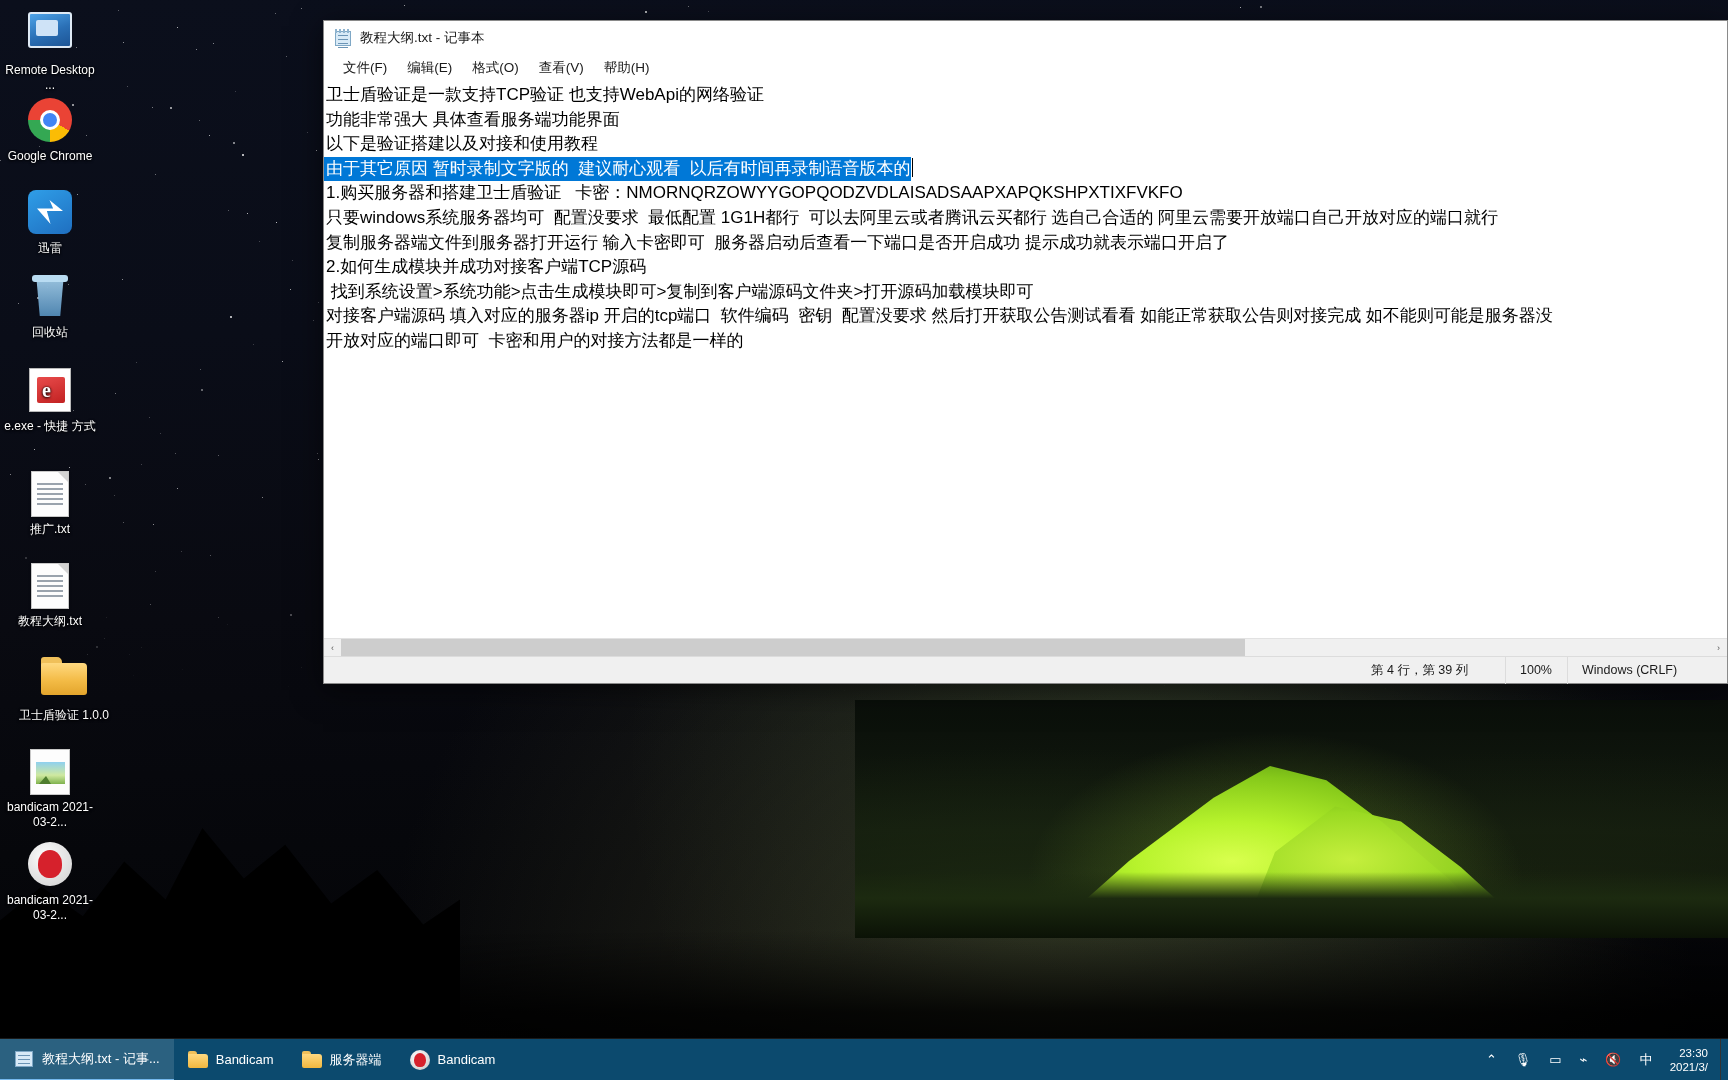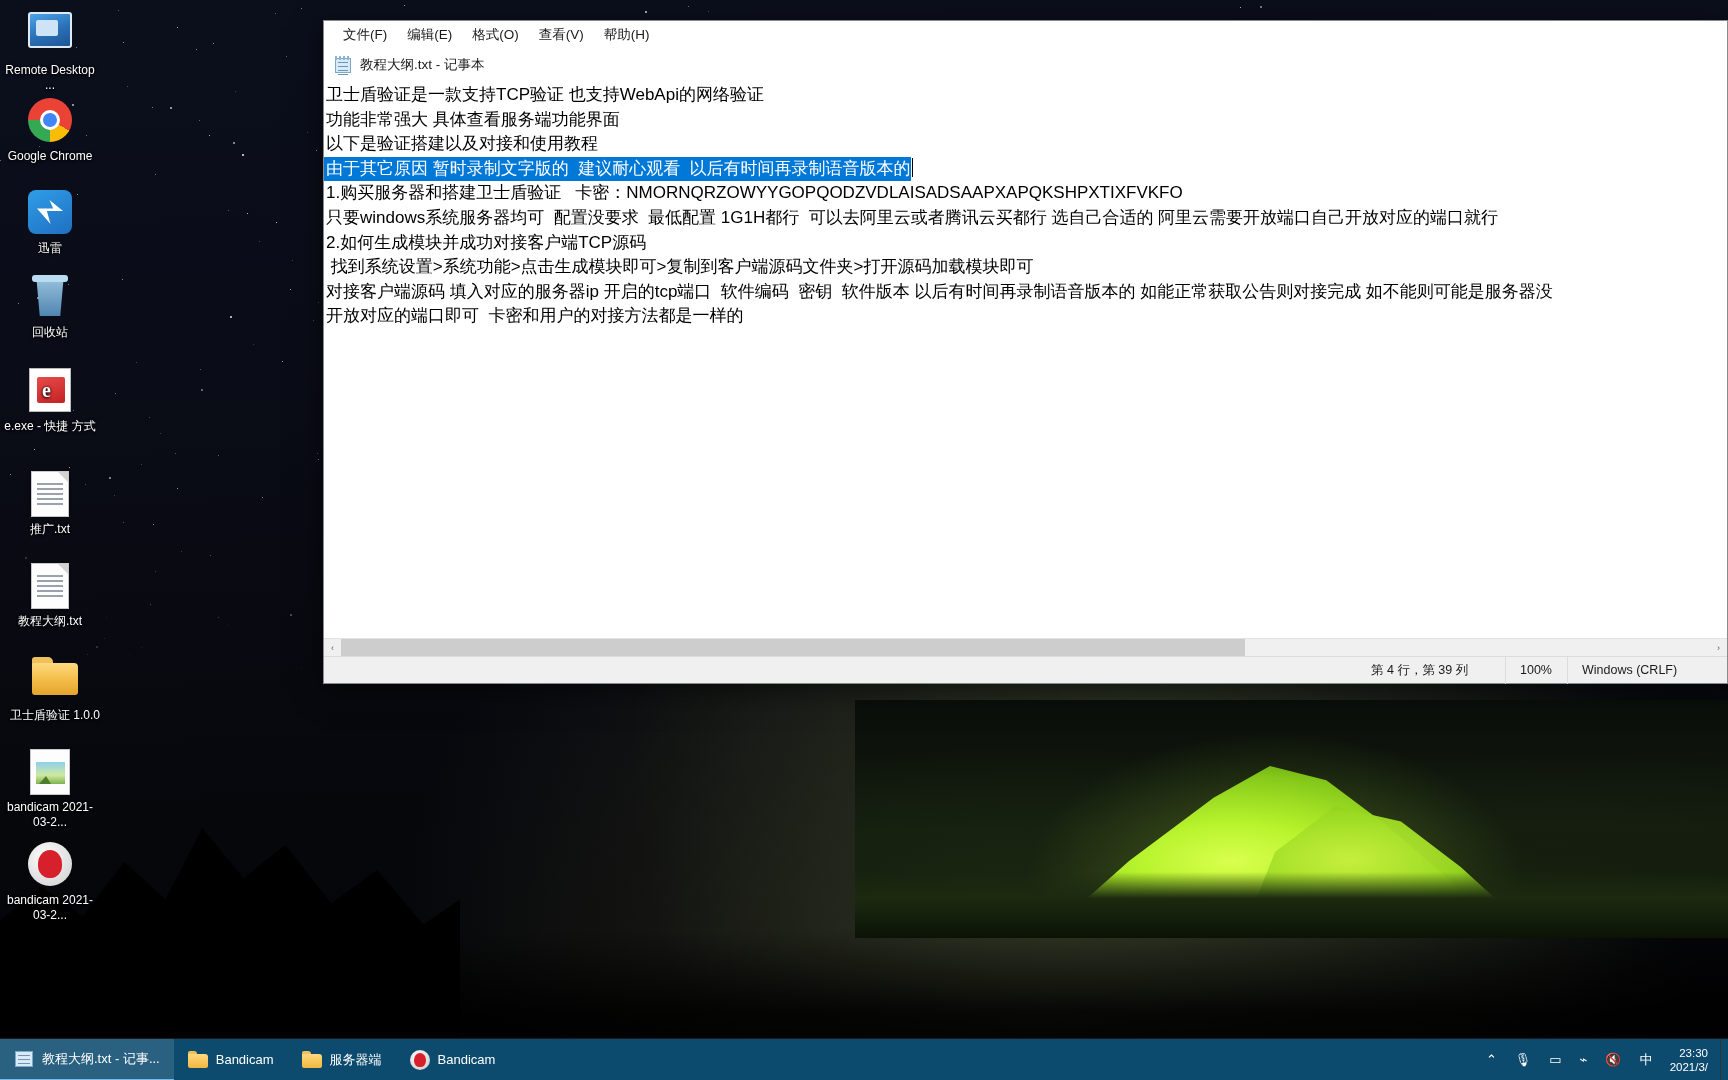--- a/index.html
+++ b/index.html
@@ -764,21 +764,21 @@
           <i></i>
           <i></i>
           <i></i>
           <i></i>
           <i></i>
         </div>
       </div>
   </div>
   <span class="cap">教程大纲.txt</span>
 </div>
-<div class="desk-icon" style="left:5px;  top:652px;">
+<div class="desk-icon" style="left:14px;  top:652px;">
   <div class="glyph">
     <div class="ic-folder">
         <div class="back"></div>
         <div class="front"></div>
       </div>
   </div>
   <span class="cap">卫士盾验证
 1.0.0</span>
 </div>
 <div class="desk-icon" style="left:0px;  top:748px;">
@@ -793,54 +793,55 @@
 <div class="desk-icon" style="left:0px;  top:840px;">
   <div class="glyph">
       <div class="ic-bcapp"></div>
     </div>
   <span class="cap">bandicam
 2021-03-2...</span>
 </div>
 
 <div id="notepad">
 
+  <div id="np-titlebar">
+    <div id="np-ticon">
+      <div class="pad">
+          <i></i>
+          <i></i>
+          <i></i>
+          <i></i>
+        </div>
+        <div class="spiral"></div>
+    </div>
+    <div id="np-title">教程大纲.txt - 记事本</div>
+  </div>
+
   <div id="np-menubar">
     <div class="np-menu">文件(F)</div>
     <div class="np-menu">编辑(E)</div>
     <div class="np-menu">格式(O)</div>
     <div class="np-menu">查看(V)</div>
     <div class="np-menu">帮助(H)</div>
-  </div>
-
-  <div id="np-titlebar">
-    <div id="np-ticon">
-      <div class="pad">
-          <i></i>
-          <i></i>
-          <i></i>
-          <i></i>
-        </div>
-        <div class="spiral"></div>
-    </div>
-    <div id="np-title">教程大纲.txt - 记事本</div>
   </div>
 
   <div id="np-textarea">
     <div class="np-line">卫士盾验证是一款支持TCP验证 也支持WebApi的网络验证</div>
     <div class="np-line">功能非常强大 具体查看服务端功能界面</div>
     <div class="np-line">以下是验证搭建以及对接和使用教程</div>
     <div class="np-selwrap"><span class="np-line sel">由于其它原因 暂时录制文字版的  建议耐心观看  以后有时间再录制语音版本的</span><span class="caret"></span></div>
     <div class="np-line"></div>
     <div class="np-line">1.购买服务器和搭建卫士盾验证   卡密：NMORNQRZOWYYGOPQODZVDLAISADSAAPXAPQKSHPXTIXFVKFO</div>
     <div class="np-line">只要windows系统服务器均可  配置没要求  最低配置 1G1H都行  可以去阿里云或者腾讯云买都行 选自己合适的 阿里云需要开放端口自己开放对应的端口就行</div>
+    <div class="np-line">复制服务器端文件到服务器打开运行 输入卡密即可  服务器启动后查看一下端口是否开启成功 提示成功就表示端口开启了</div>
     <div class="np-line"></div>
     <div class="np-line"></div>
     <div class="np-line">2.如何生成模块并成功对接客户端TCP源码</div>
     <div class="np-line"> 找到系统设置&gt;系统功能&gt;点击生成模块即可&gt;复制到客户端源码文件夹&gt;打开源码加载模块即可</div>
-    <div class="np-line">对接客户端源码 填入对应的服务器ip 开启的tcp端口  软件编码  密钥  软件版本 以后有时间再录制语音版本的 如能正常获取公告则对接完成 如不能则可能是服务器没</div>
+    <div class="np-line">对接客户端源码 填入对应的服务器ip 开启的tcp端口  软件编码  密钥  配置没要求 然后打开获取公告测试看看 如能正常获取公告则对接完成 如不能则可能是服务器没</div>
     <div class="np-line">开放对应的端口即可  卡密和用户的对接方法都是一样的</div>
   </div>
 
   <div id="np-hscroll">
     <div id="np-hs-left">‹</div>
     <div id="np-hs-track">
       <div id="np-hs-thumb"></div>
     </div>
     <div id="np-hs-right">›</div>
   </div>

